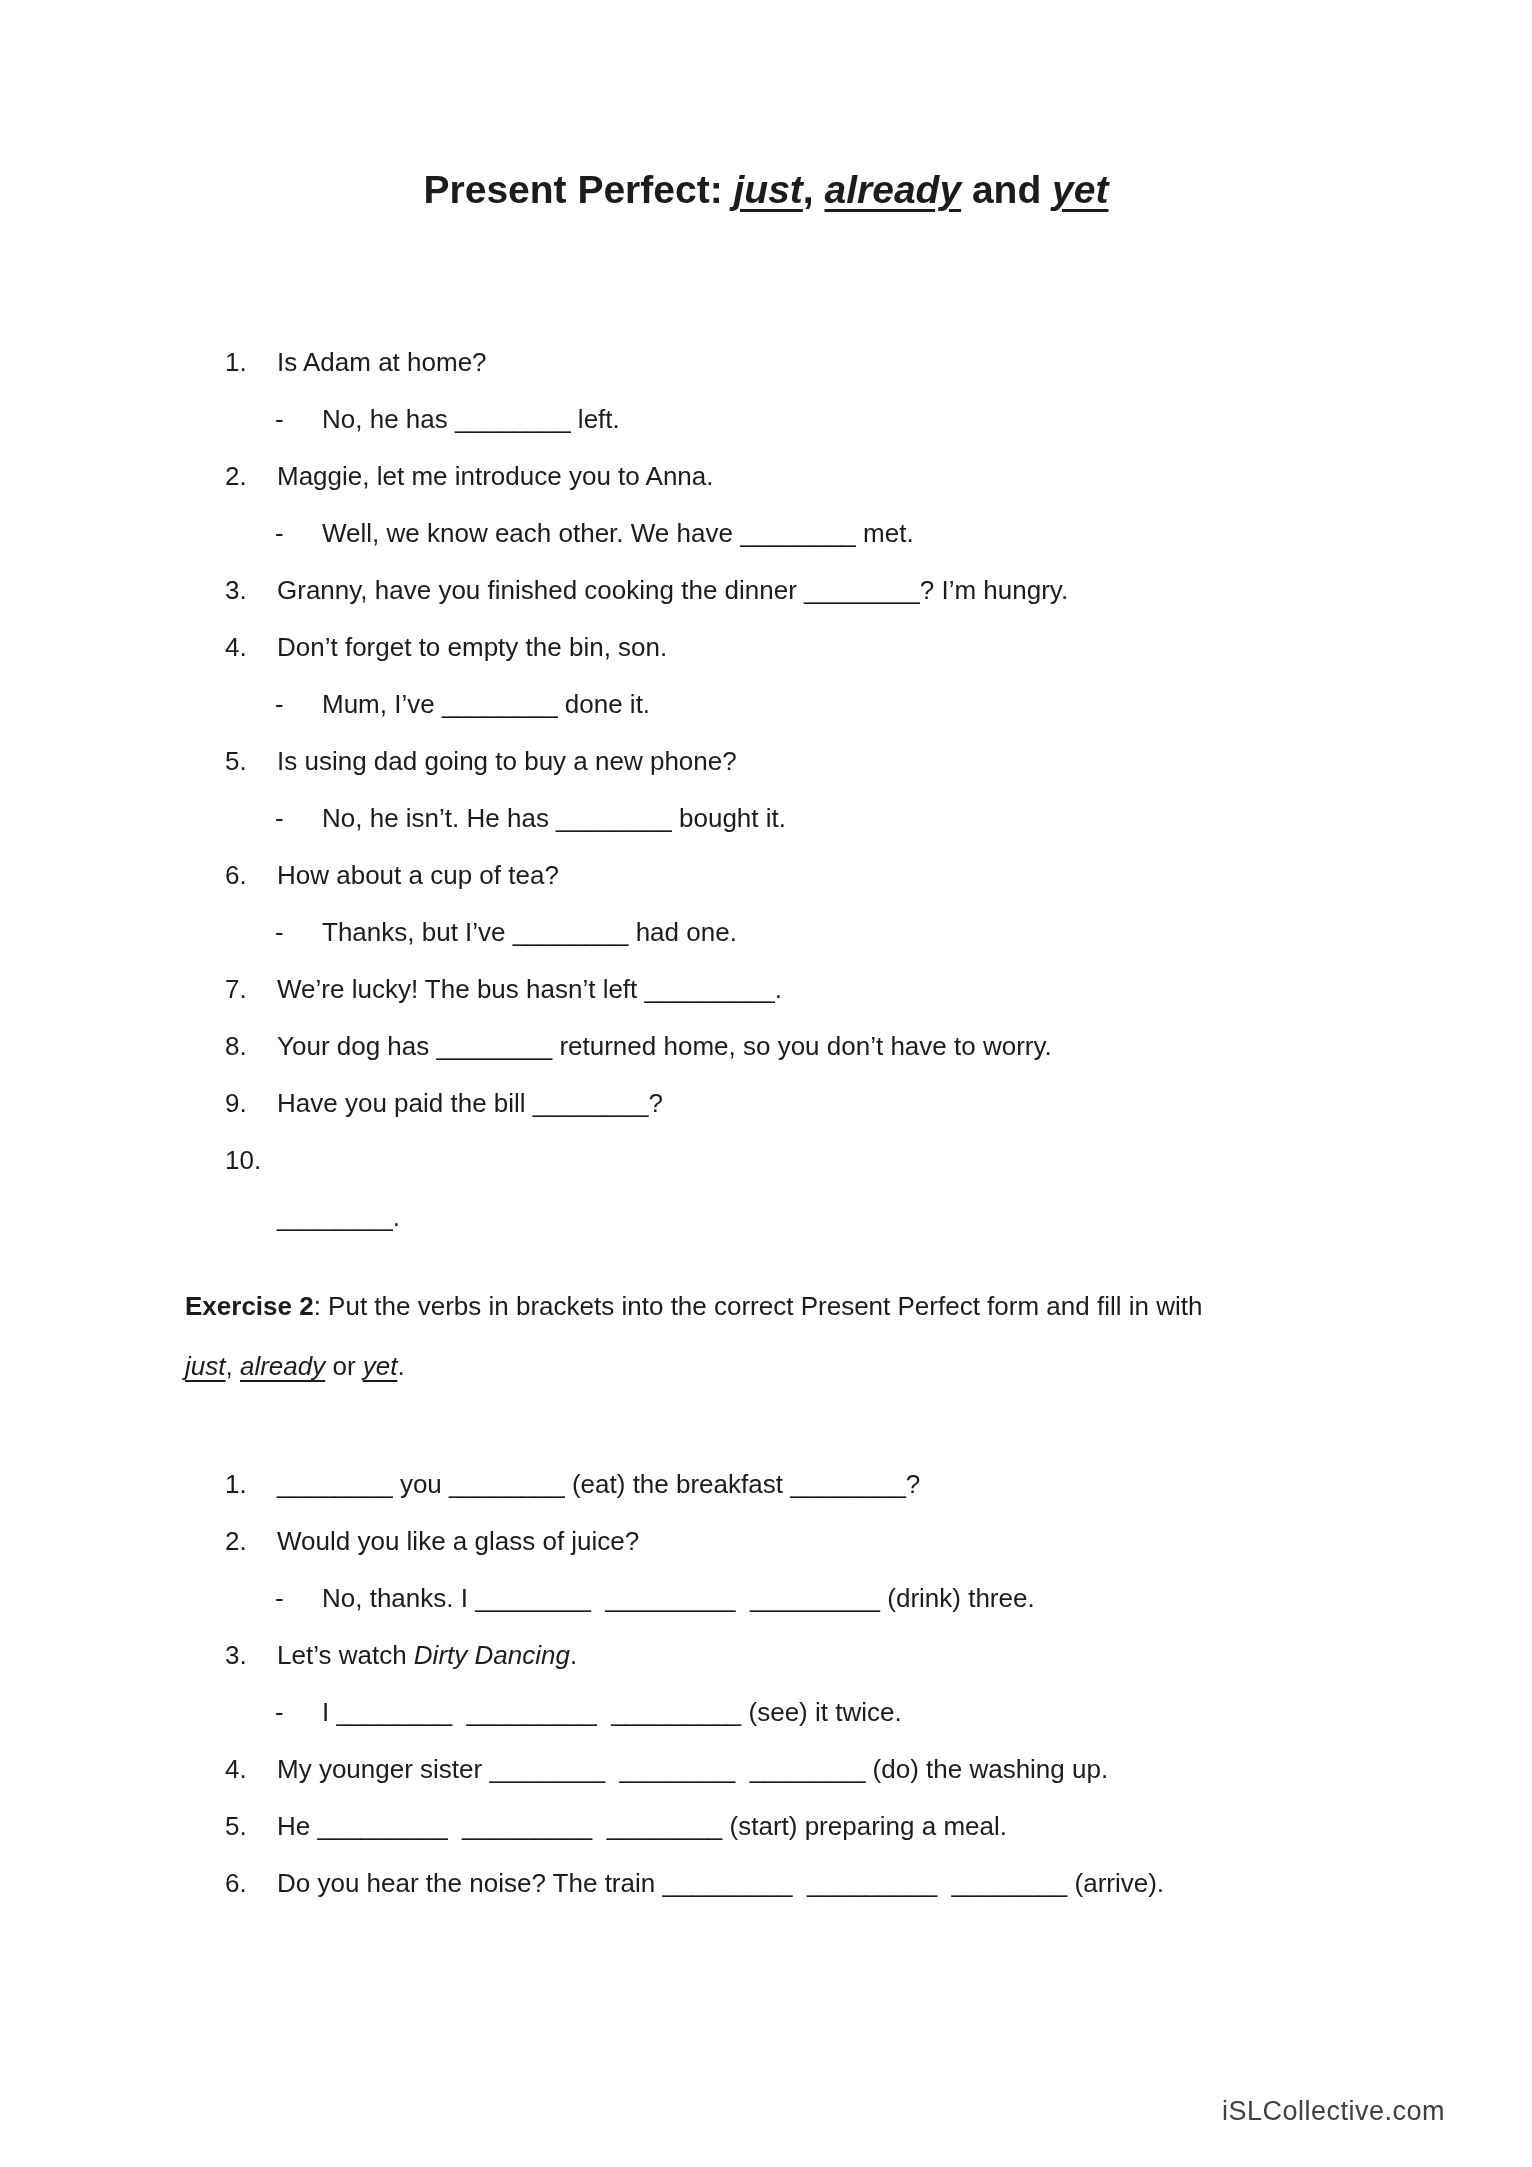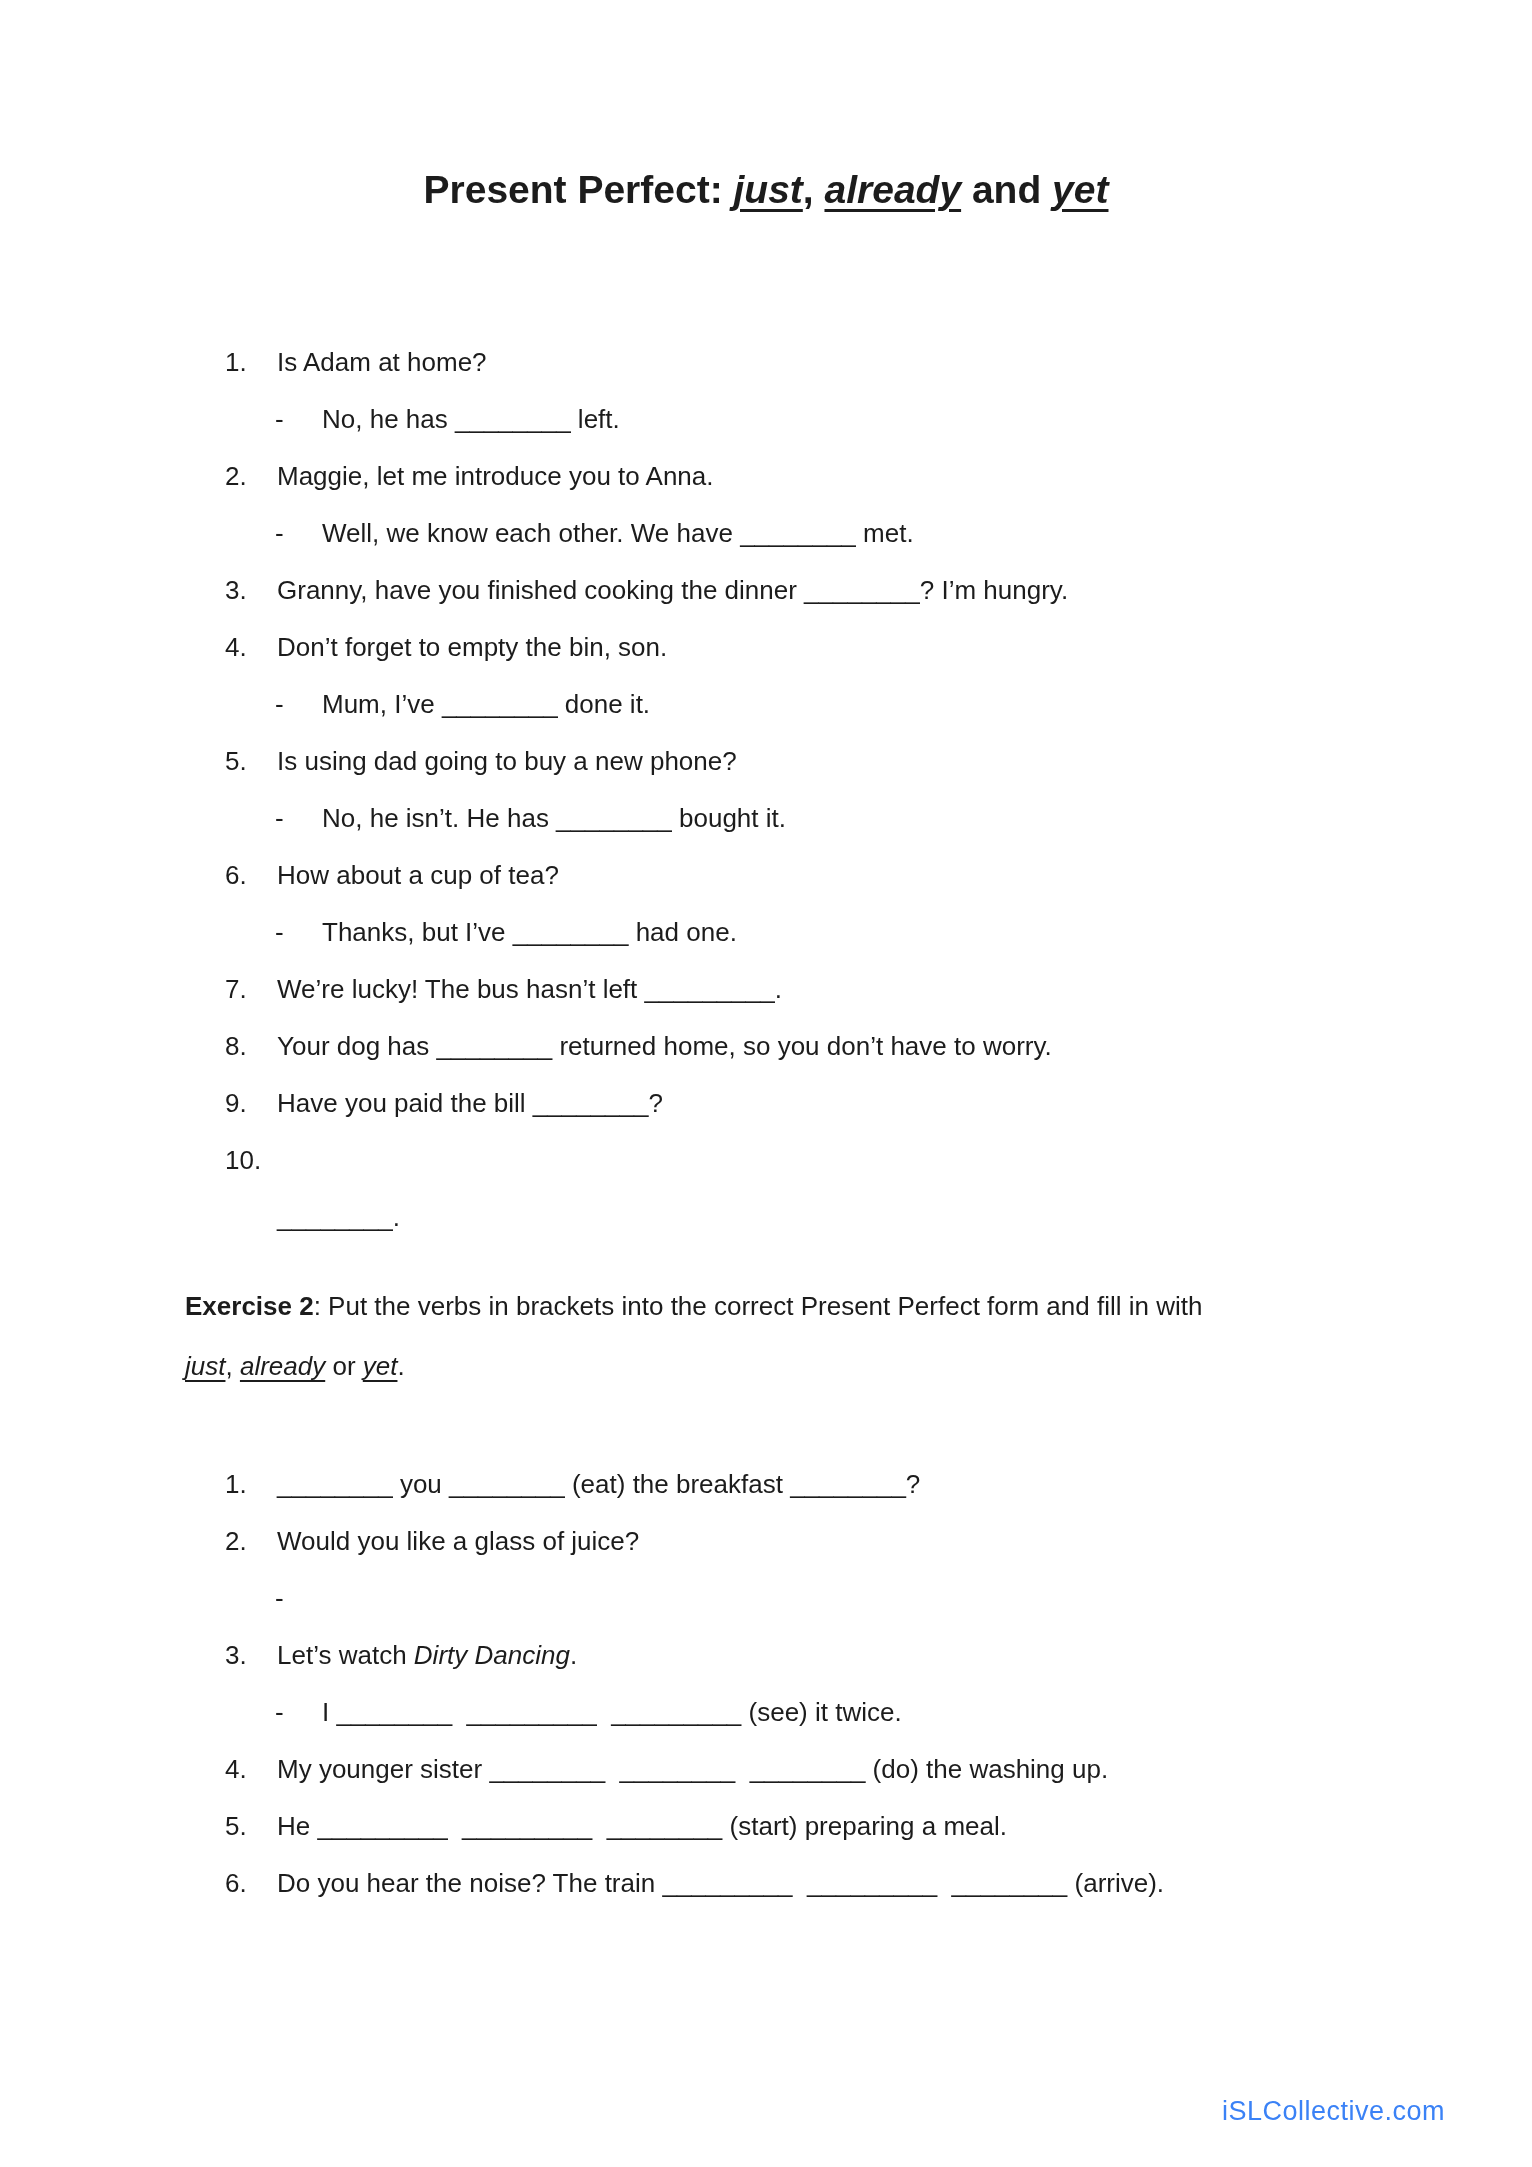--- a/index.html
+++ b/index.html
@@ -39,21 +39,21 @@
   .row{display:flex;align-items:baseline;}
   .row.main{padding-left:40px;}
   .row.sub{padding-left:90px;}
   .num{flex:0 0 52px;}
   .dash{flex:0 0 47px;}
   .txt{flex:1;min-width:0;}
 
   .watermark{
     position:absolute;right:87px;bottom:40px;
     font-size:27px;letter-spacing:0.5px;
-    color:#3b82f6;
+    color:#404040;
   }
 </style>
 </head>
 <body>
 
 <div class="page">
 
   <h1 class="title"><span class="b">Present Perfect: </span><span class="biu">just</span><span class="b">, </span><span class="biu">already</span><span class="b"> and </span><span class="biu">yet</span></h1>
 
 
@@ -155,20 +155,21 @@
     </div>
 
   </div>
       <div class="item">
     <div class="row main">
       <span class="num">2.</span>
       <span class="txt"><span>Would you like a glass of juice?</span></span>
     </div>
     <div class="row sub">
       <span class="dash">-</span>
+      <span class="txt"><span>No, thanks. I ________ &nbsp;_________ &nbsp;_________ (drink) three.</span></span>
     </div>
   </div>
       <div class="item">
     <div class="row main">
       <span class="num">3.</span>
       <span class="txt"><span>Let’s watch </span><span class="i">Dirty Dancing</span><span>.</span></span>
     </div>
     <div class="row sub">
       <span class="dash">-</span>
       <span class="txt"><span>I ________ &nbsp;_________ &nbsp;_________ (see) it twice.</span></span>

